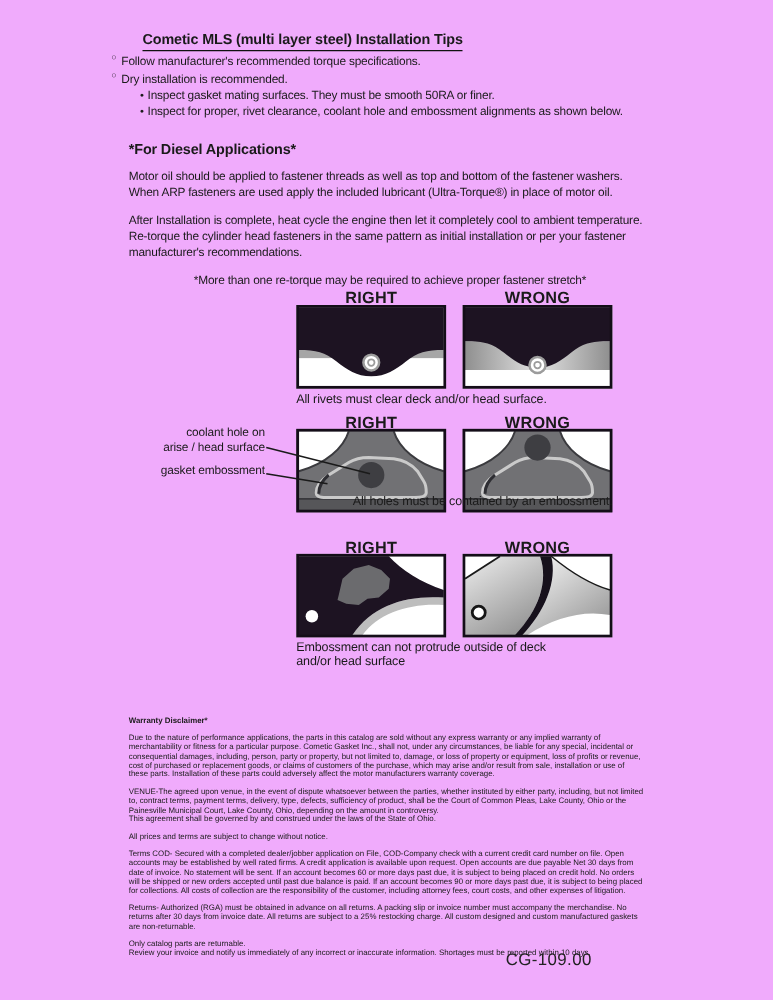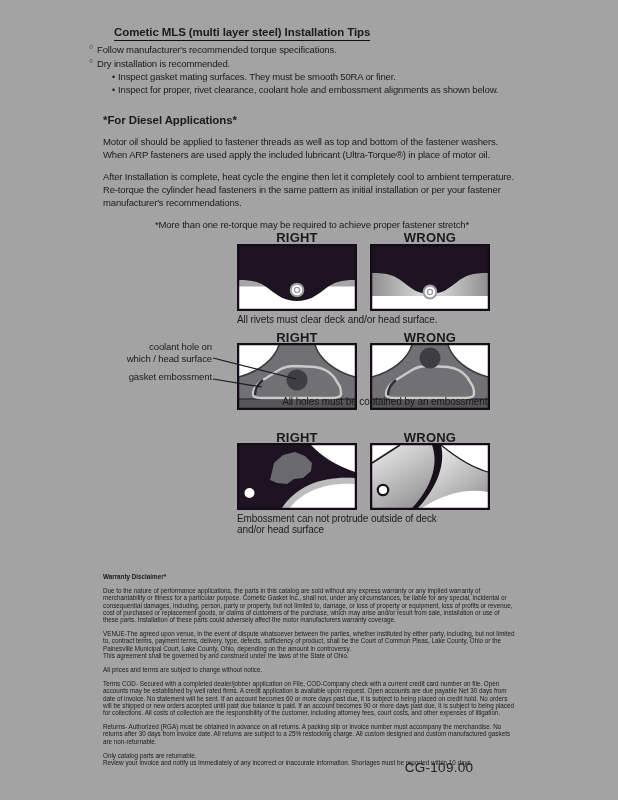--- a/index.html
+++ b/index.html
@@ -1,16 +1,16 @@
 <!DOCTYPE html>
 <html><head>
 <meta charset="utf-8">
 <style>
   html,body{margin:0;padding:0;background:#ffffff;}
-  #page{position:relative;width:618px;height:800px;background:#a3a3a3;overflow:hidden;
+  #page{position:relative;width:618px;height:800px;background:#f0abfc;overflow:hidden;
         font-family:"Liberation Sans","DejaVu Sans",sans-serif;color:#1a1a1a;}
   .abs{position:absolute;}
   .title{font-size:11.5px;font-weight:bold;letter-spacing:-0.1px;
          display:inline-block;border-bottom:1.5px solid #111;padding-bottom:1.5px;}
   .body-txt{font-size:9.5px;line-height:13px;letter-spacing:-0.15px;}
   .bullets{font-size:9.5px;letter-spacing:-0.15px;}
   .b-line{margin-bottom:2.6px;display:flex;align-items:flex-start;}
   .b-glyph{font-size:7px;margin-right:4px;position:relative;top:-1px;flex:0 0 auto;}
   .sb-line{margin-left:23px;margin-bottom:2px;display:flex;align-items:baseline;}
   .sb-glyph{font-size:9px;margin-right:3px;flex:0 0 auto;}
@@ -89,21 +89,21 @@
     <circle cx="60" cy="48" r="2.6" fill="#ffffff" stroke="#9c9c9c" stroke-width="1.4"></circle>
     <rect x="1" y="1" width="118" height="65" fill="none" stroke="#140d18" stroke-width="2.5"></rect>
   </svg>
 
   <div class="abs caption" style="left:237px;top:314px;width:280px;">All rivets must clear deck and/or head surface.</div>
 
   <div class="abs rw-label" style="left:237px;top:330px;">RIGHT</div>
   <div class="abs rw-label" style="left:370px;top:330px;">WRONG</div>
 
   <div class="abs diag-label" style="left:102px;top:341px;">coolant hole on
-which / head surface</div>
+arise / head surface</div>
   <div class="abs diag-label" style="left:102px;top:371px;">gasket embossment</div>
 
   <svg class="abs" style="left:237px;top:343px;" width="120" height="67" viewBox="0 0 120 67">
     <rect x="0" y="0" width="120" height="67" fill="#717174"></rect>
     <path d="M2,2 H42 C38,15 24,28 2,34 Z" fill="#ffffff"></path>
     <path d="M78,2 H118 V34 C96,28 82,15 78,2 Z" fill="#ffffff"></path>
     <path d="M42,2 C38,15 24,28 2,34" fill="none" stroke="#3a3a3e" stroke-width="1.6"></path>
     <path d="M78,2 C82,15 96,28 118,34" fill="none" stroke="#3a3a3e" stroke-width="1.6"></path>
     <rect x="2" y="56" width="116" height="9" fill="#565659"></rect>
     <line x1="2" y1="56" x2="118" y2="56" stroke="#38383c" stroke-width="1.4"></line>

